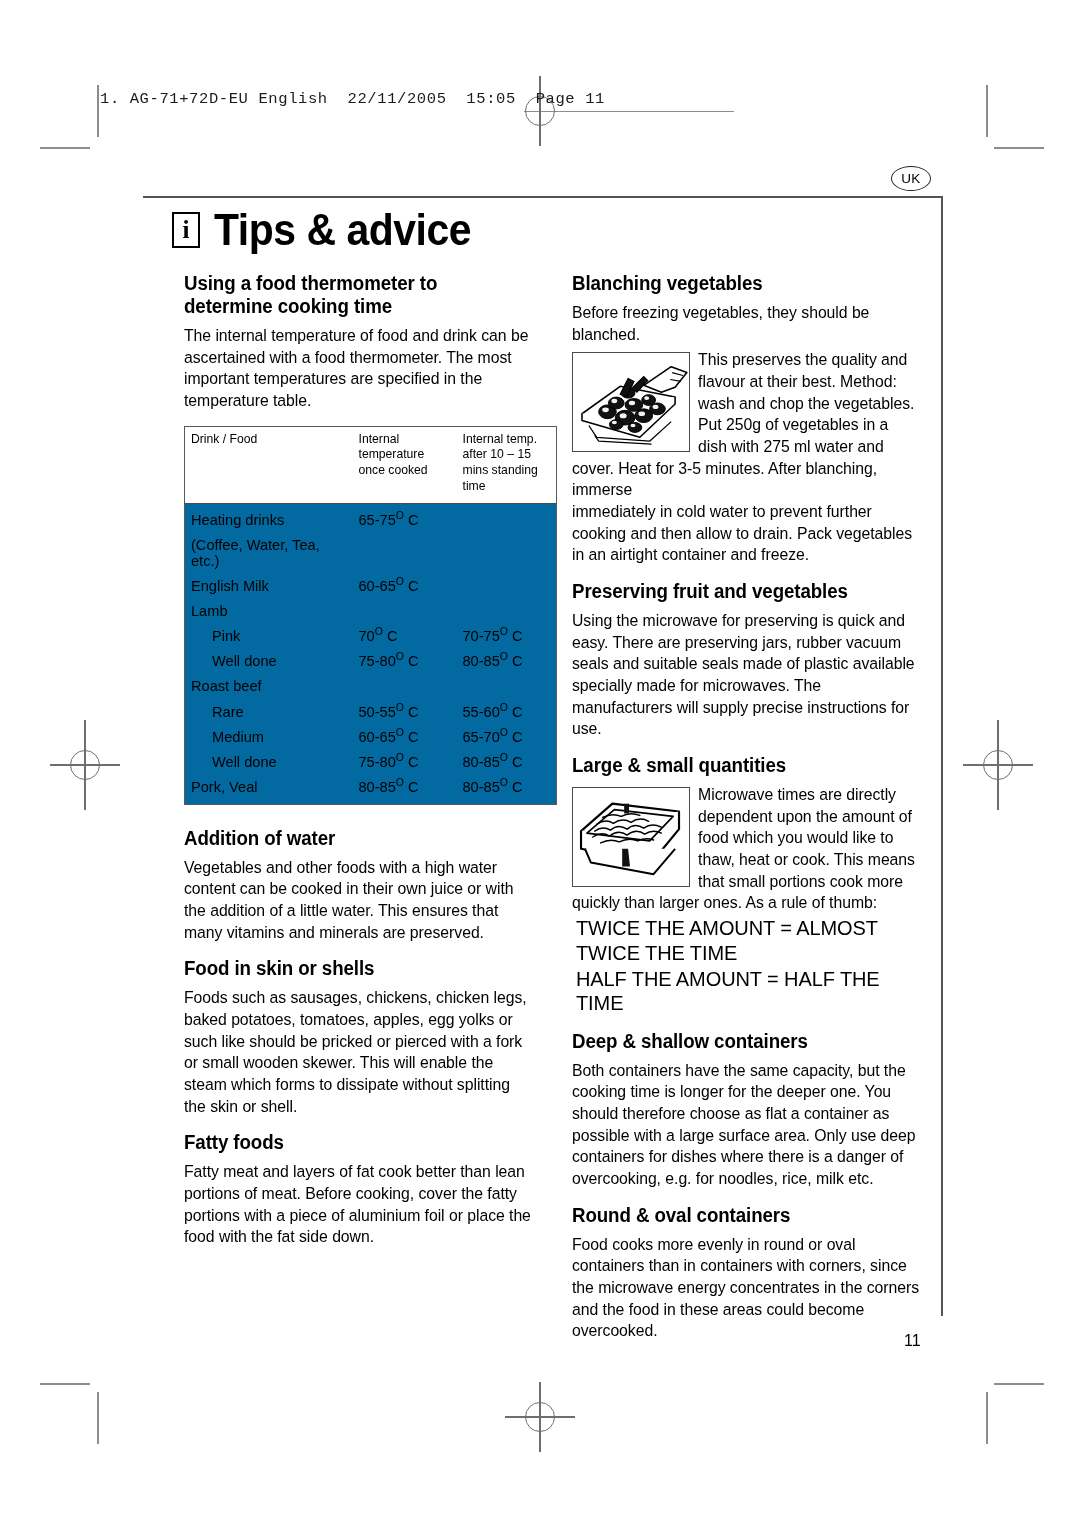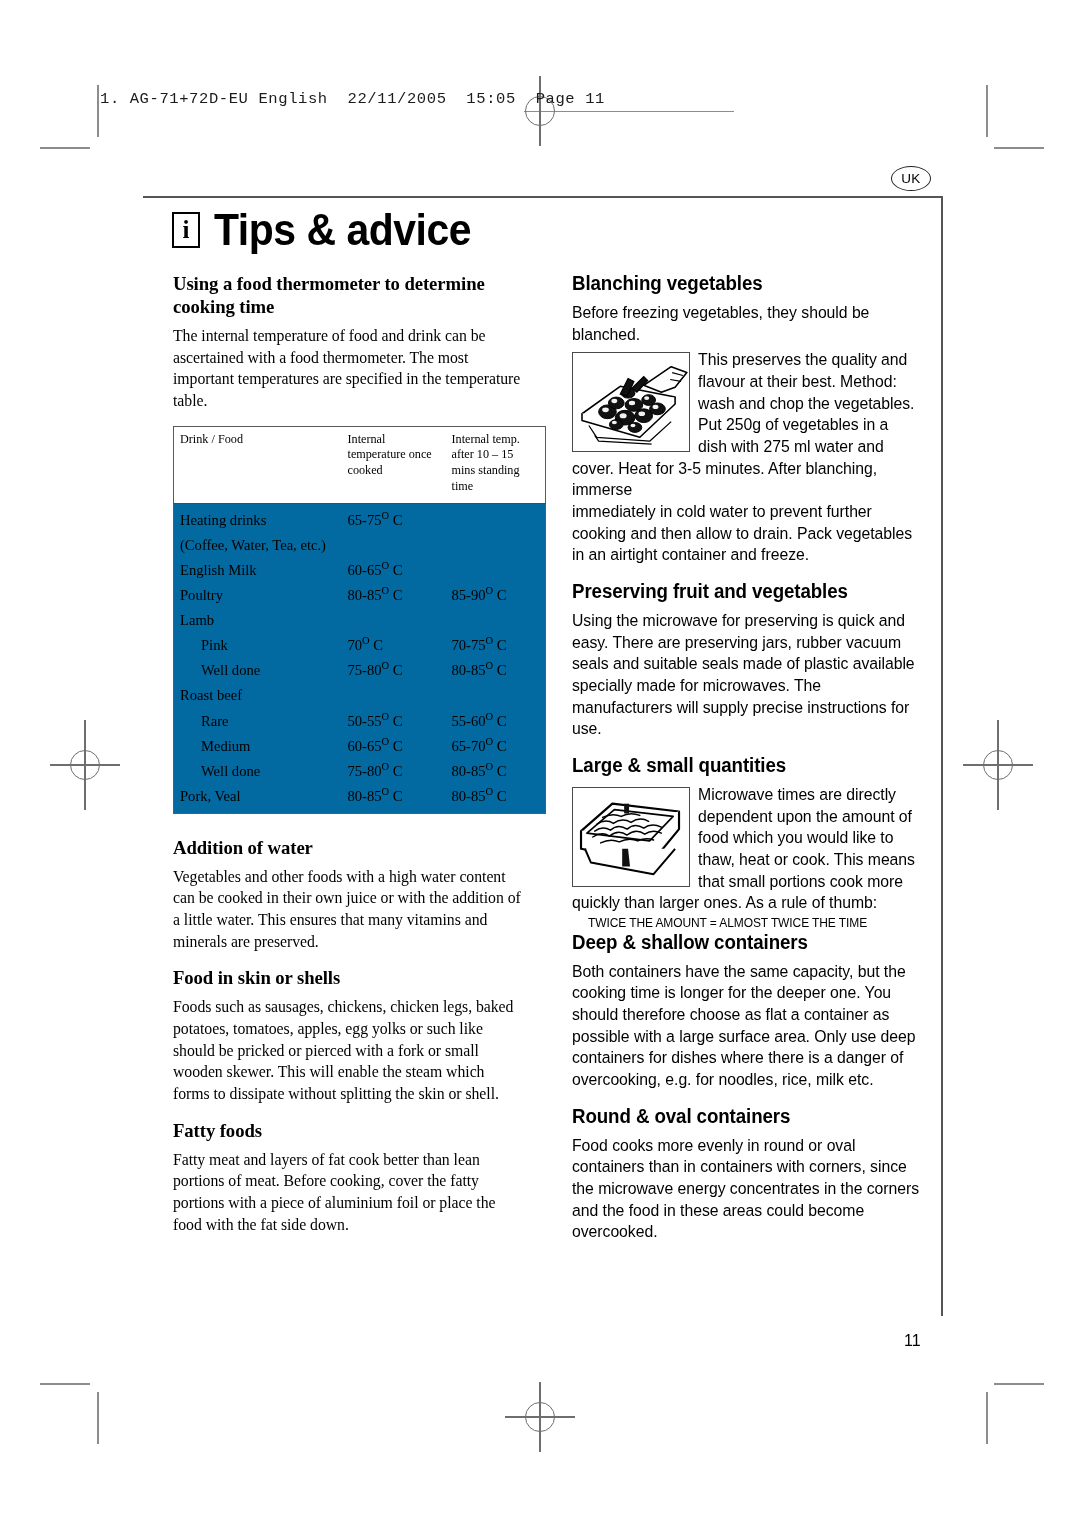--- a/index.html
+++ b/index.html
@@ -106,21 +106,21 @@
     transform: scaleX(0.93);
     transform-origin: left center;
   }
 
   
   .col {
     position: absolute;
     top: 272px;
     width: 360px;
   }
-  .col-left { left: 173px; font-family: Liberation Serif, serif; }
+  .col-left { left: 184px; }
   .col-right { left: 572px; }
 
   h2.sec {
     font-size: 19.5px;
     font-weight: bold;
     margin: 0 0 7px 0;
     line-height: 1.18;
     letter-spacing: -0.1px;
     transform: scaleX(0.96);
     transform-origin: left top;
@@ -128,23 +128,23 @@
   p.body {
     font-size: 16.3px;
     line-height: 1.33;
     margin: 0 0 14px 0;
     letter-spacing: -0.05px;
     transform: scaleX(0.97);
     transform-origin: left top;
   }
   p.body.last { margin-bottom: 10px; }
   p.rule-line {
-    font-size: 12px;
+    font-size: 20px;
     line-height: 1.22;
-    margin: 2px 0 0 16px;
+    margin: 2px 0 0 4px;
     letter-spacing: -0.1px;
   }
 
   
   .temp-table {
     border-collapse: collapse;
     width: 372px;
     table-layout: fixed;
     margin: 4px 0 7px 0;
     border: 1.2px solid #5a5a5a;
@@ -269,25 +269,20 @@
           <td>(Coffee, Water, Tea, etc.)</td>
           <td></td>
           <td></td>
         </tr>
         <tr>
           <td>English Milk</td>
           <td>60-65<sup class="deg">O</sup> C</td>
           <td></td>
         </tr>
         <tr>
-          <td>Poultry</td>
-          <td>80-85<sup class="deg">O</sup> C</td>
-          <td>85-90<sup class="deg">O</sup> C</td>
-        </tr>
-        <tr>
           <td>Lamb</td>
           <td></td>
           <td></td>
         </tr>
         <tr>
           <td class="indent">Pink</td>
           <td>70<sup class="deg">O</sup> C</td>
           <td>70-75<sup class="deg">O</sup> C</td>
         </tr>
         <tr>
@@ -408,20 +403,21 @@
         <path d="M20 50 Q29 44 37 49 Q46 42 55 48 Q64 41 73 47 Q81 42 90 46"></path>
         <path d="M24 37 Q33 31 41 36 Q50 30 59 35 Q68 29 77 34"></path>
         <path d="M30 30 Q40 25 49 29 Q58 24 68 28"></path>
         <path d="M28 56 Q38 51 47 55 Q57 50 66 54 Q74 50 82 53"></path>
       </g>
     </svg>
   </div>
   <p class="body" style="margin-bottom:0;">Microwave times are directly dependent upon the amount of food which you would like to thaw, heat or cook. This means that small portions cook more quickly than larger ones. As a rule of thumb:</p>
   <div class="wrap-after"></div>
   <p class="rule-line">TWICE THE AMOUNT = ALMOST TWICE THE TIME</p>
+  <p class="rule-line" style="margin-bottom:14px;">HALF THE AMOUNT = HALF THE TIME</p>
 
   <h2 class="sec">Deep &amp; shallow containers</h2>
   <p class="body">Both containers have the same capacity, but the cooking time is longer for the deeper one. You should therefore choose as flat a container as possible with a large surface area. Only use deep containers for dishes where there is a danger of overcooking, e.g. for noodles, rice, milk etc.</p>
 
   <h2 class="sec">Round &amp; oval containers</h2>
   <p class="body last">Food cooks more evenly in round or oval containers than in containers with corners, since the microwave energy concentrates in the corners and the food in these areas could become overcooked.</p>
 </div>
 
 <div class="page-number">11</div>
 

